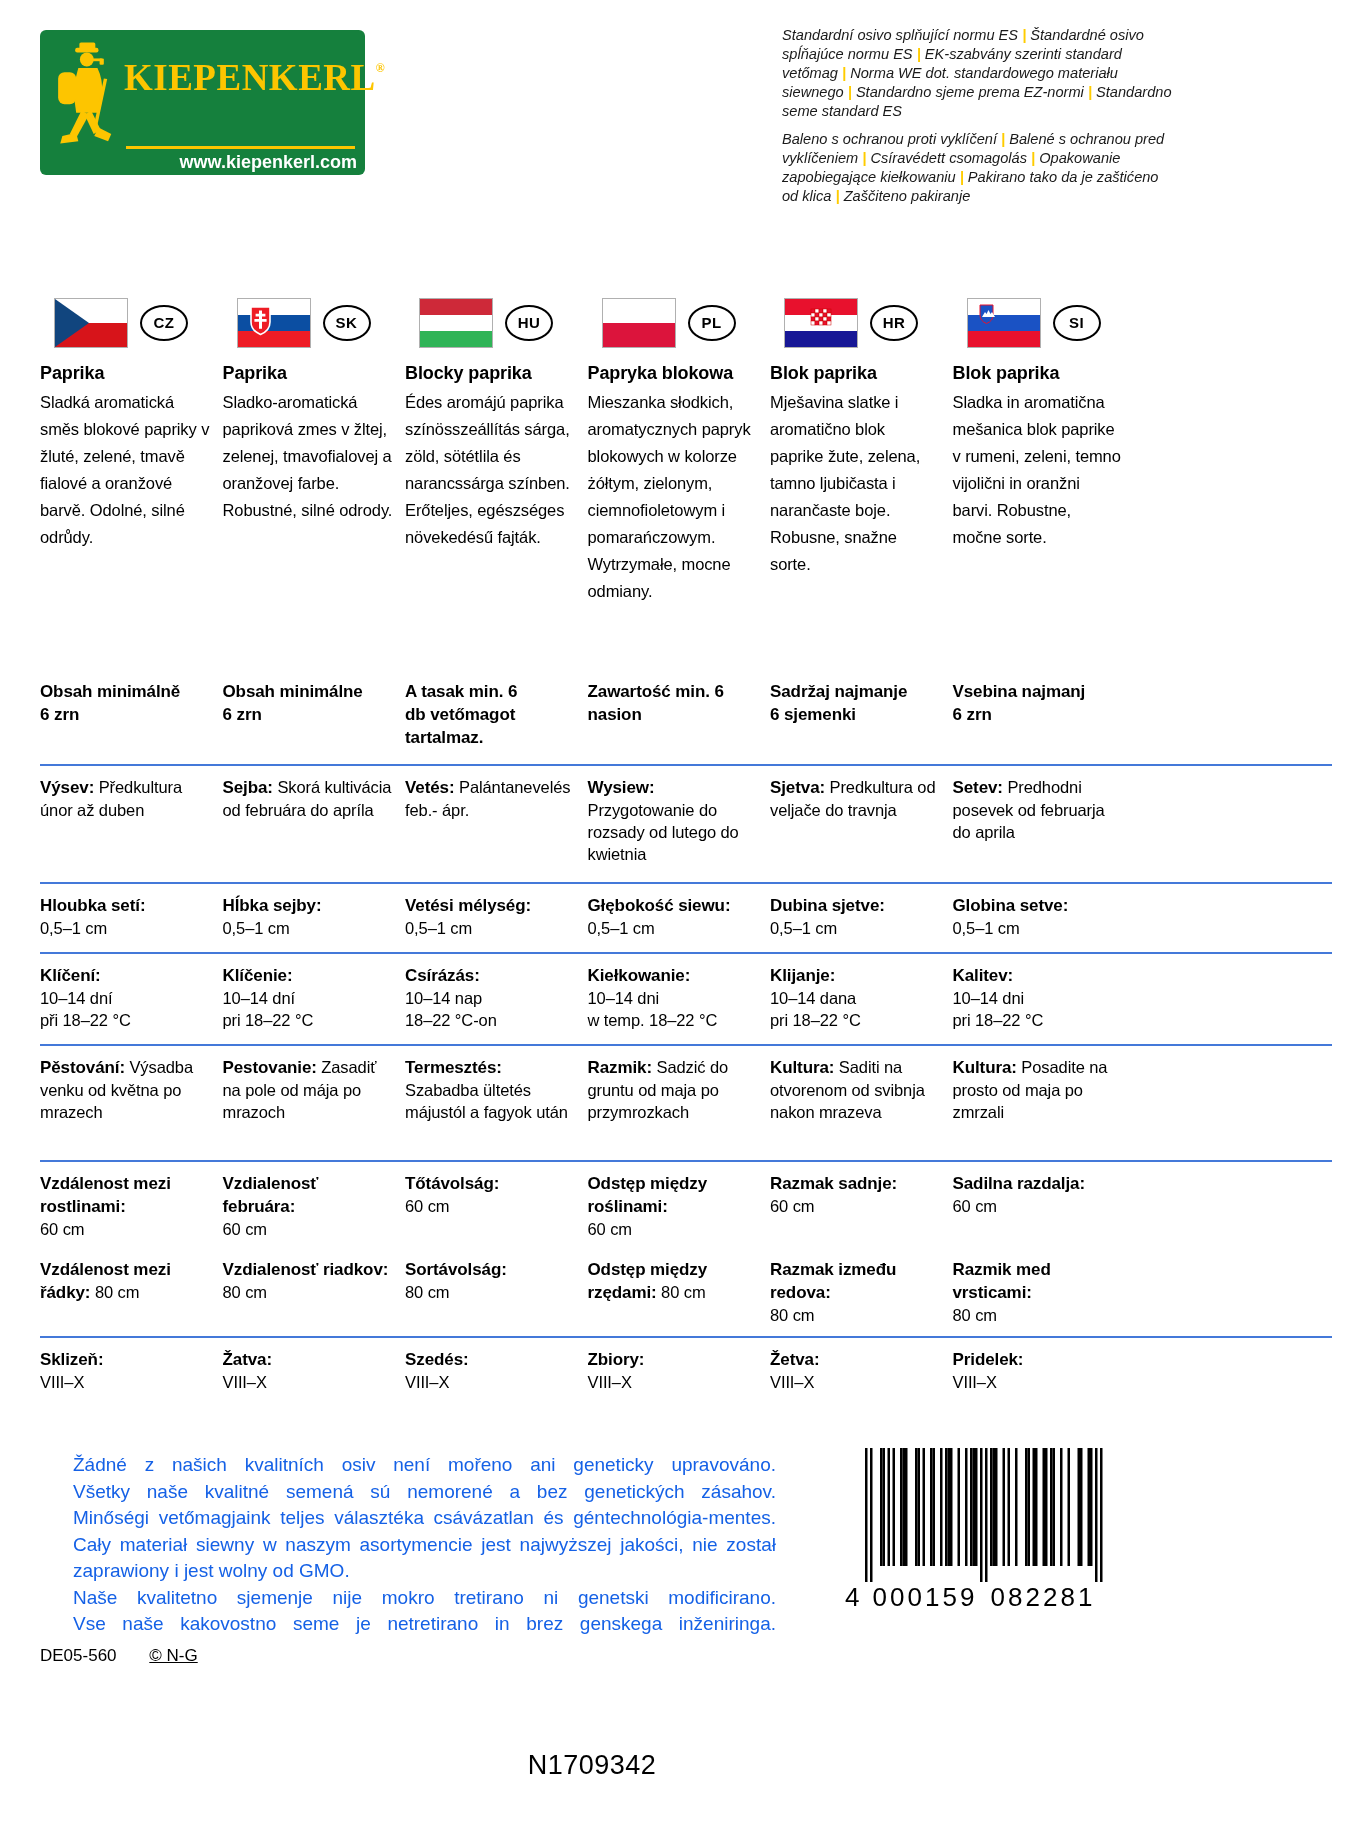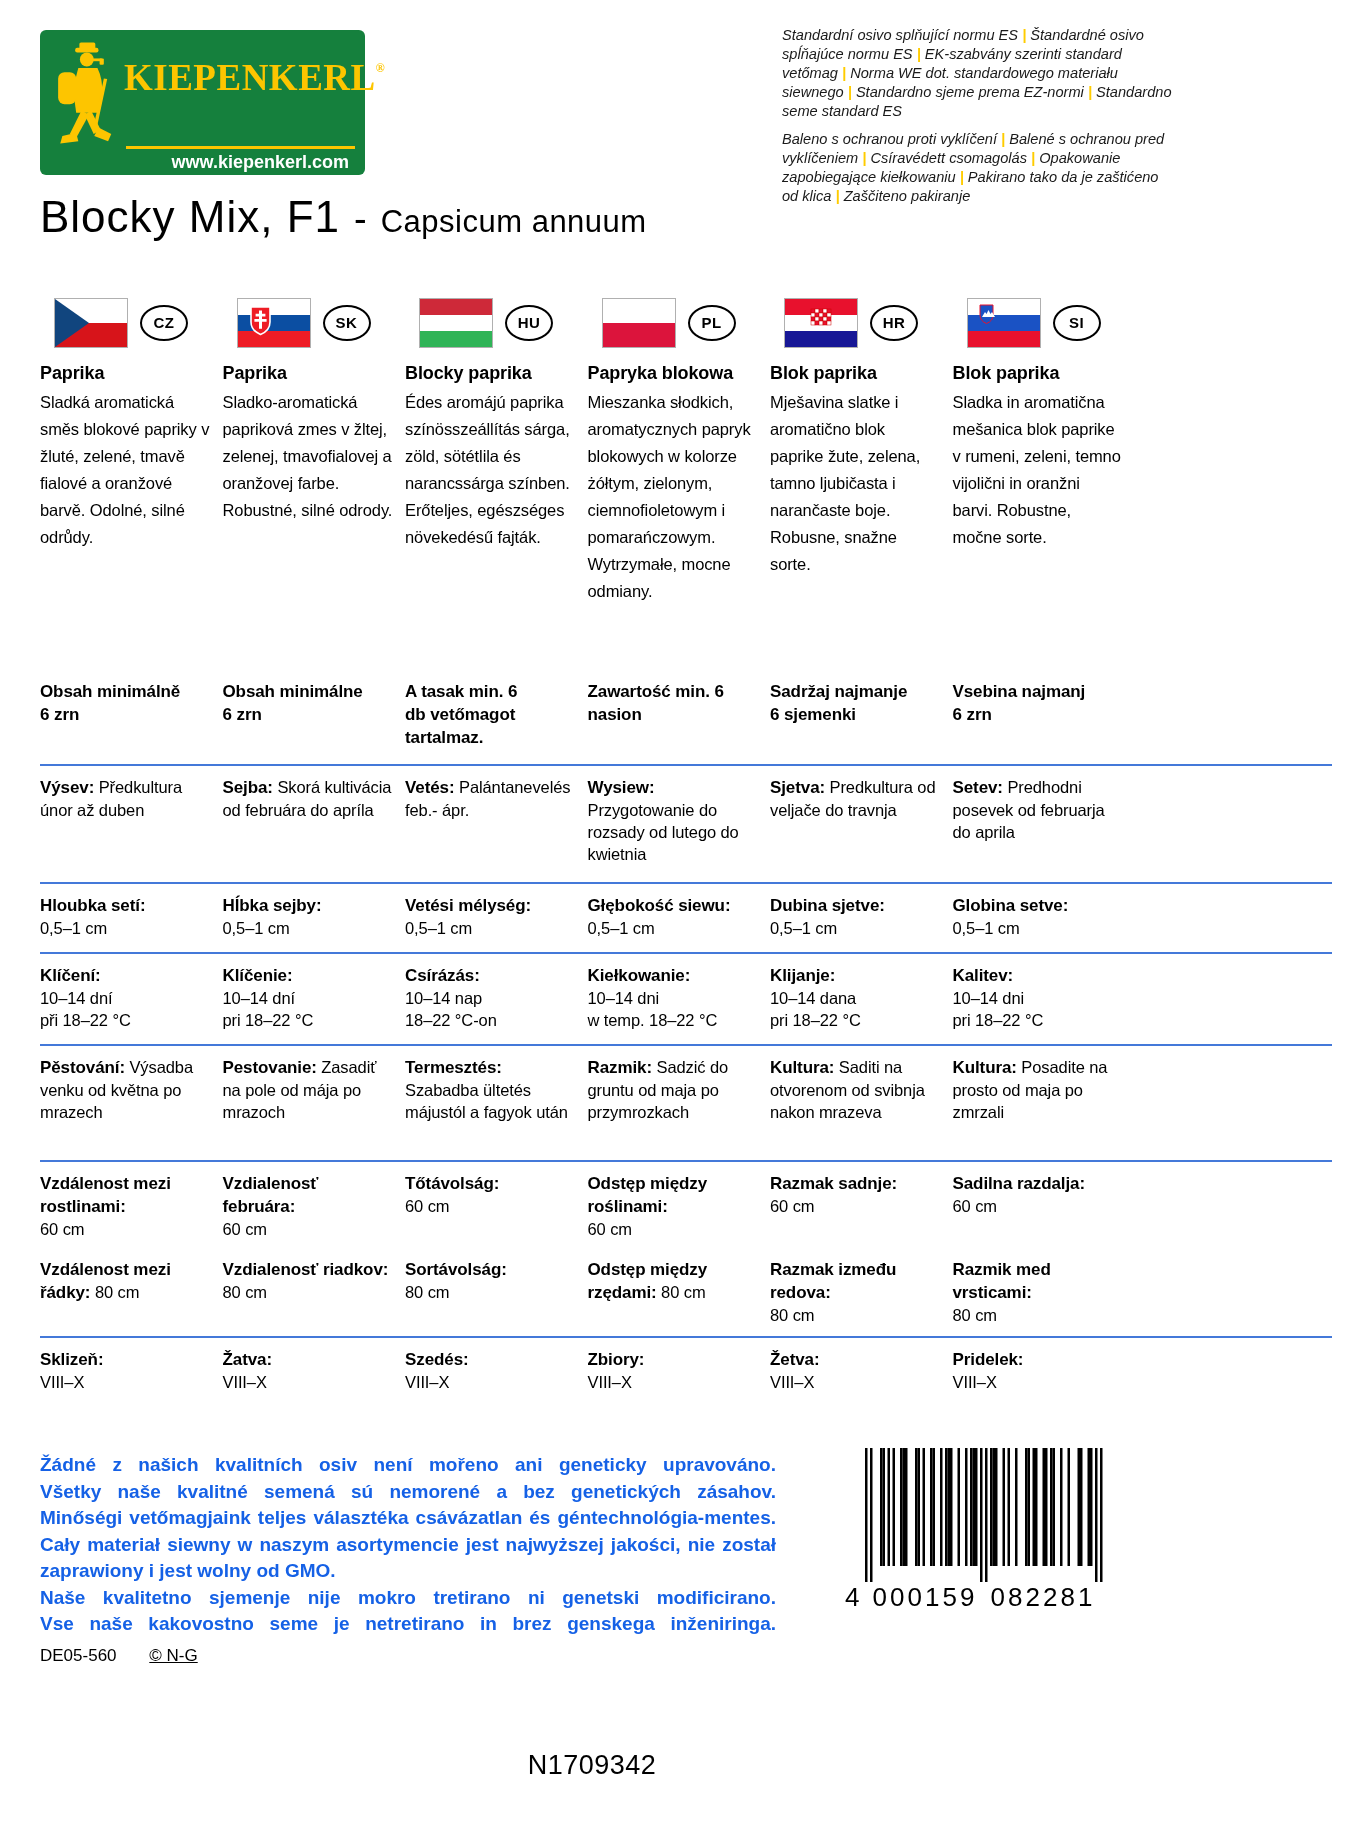--- a/index.html
+++ b/index.html
@@ -6,21 +6,21 @@
   .page{position:relative;width:1367px;height:1830px;background:#ffffff;margin:0 auto;
         font-family:"Liberation Sans","DejaVu Sans",sans-serif;color:#000;overflow:hidden;}
 
   
   .logo{position:absolute;left:40px;top:30px;width:325px;height:145px;background:#15803d;border-radius:6px;}
   .logo .figure{position:absolute;left:16px;top:10px;width:68px;height:124px;}
   .logo .brand{position:absolute;left:84px;top:26px;font-family:"Liberation Serif","DejaVu Serif",serif;
                font-weight:700;font-size:37px;color:#fdc500;letter-spacing:.5px;white-space:nowrap;}
   .logo .brand sup{font-size:12px;vertical-align:18px;}
   .logo .rule-y{position:absolute;left:86px;right:10px;top:116px;height:3px;background:#fdc500;}
-  .logo .site{position:absolute;left:86px;right:16px;top:122px;color:#fff;font-weight:700;font-size:18px;text-align:right;}
+  .logo .site{position:absolute;left:86px;right:8px;top:122px;color:#fff;font-weight:700;font-size:18px;text-align:right;}
 
   
   .stdnotes{position:absolute;left:782px;top:26px;width:396px;font-style:italic;font-size:14.6px;
             line-height:19px;color:#1a1a1a;}
   .stdnotes p{margin:0 0 9px 0;}
   .stdnotes .sep{color:#ffcc00;font-weight:700;}
 
   
   .title{position:absolute;left:40px;top:192px;display:flex;align-items:baseline;gap:14px;font-weight:300;}
   .title .main{font-size:44px;letter-spacing:1px;}
@@ -47,21 +47,21 @@
   .colname{font-weight:700;font-size:18px;margin:0 0 5px 0;}
   .coldesc{font-size:16.5px;line-height:27px;}
   .flagcell{display:flex;align-items:center;gap:12px;}
   .flag{width:72px;height:48px;border:1px solid #b0b0b0;box-sizing:content-box;}
   .flag svg{display:block;width:100%;height:100%;}
   .badge{display:inline-flex;align-items:center;justify-content:center;min-width:38px;height:32px;
          border:2.5px solid #000;border-radius:50%;font-weight:700;font-size:15px;letter-spacing:.5px;padding:0 3px;}
 
   
   .gmo{position:absolute;left:40px;top:1452px;width:736px;}
-  .gmo-line{font-size:19px;font-weight:700;color:#1561e6;line-height:26.5px;text-align:justify;}
+  .gmo-line{font-size:19px;font-weight:400;color:#1561e6;line-height:26.5px;text-align:justify;margin-left:33px;}
   .gmo-line.force{text-align-last:justify;}
   .barcode{position:absolute;left:843px;top:1448px;}
   .codes{position:absolute;left:40px;top:1646px;font-size:17px;}
   .codes .copy{margin-left:28px;text-decoration:underline;}
   .refnum{position:absolute;left:0;top:1750px;width:1184px;text-align:center;font-size:27px;letter-spacing:.5px;}
 </style>
 </head>
 <body>
 
 <div class="page">
@@ -86,25 +86,20 @@
     <div class="brand"><span>KIEPENKERL</span><sup>®</sup></div>
     <div class="rule-y"></div>
     <div class="site">www.kiepenkerl.com</div>
   </div>
 
   <div class="stdnotes">
       <p><span>Standardní osivo splňující normu ES</span> <span class="sep">|</span> <span>Štandardné osivo spĺňajúce normu ES</span> <span class="sep">|</span> <span>EK-szabvány szerinti standard vetőmag</span> <span class="sep">|</span> <span>Norma WE dot. standardowego materiału siewnego</span> <span class="sep">|</span> <span>Standardno sjeme prema EZ-normi</span> <span class="sep">|</span> <span>Standardno seme standard ES</span></p>
       <p><span>Baleno s ochranou proti vyklíčení</span> <span class="sep">|</span> <span>Balené s ochranou pred vyklíčeniem</span> <span class="sep">|</span> <span>Csíravédett csomagolás</span> <span class="sep">|</span> <span>Opakowanie zapobiegające kiełkowaniu</span> <span class="sep">|</span> <span>Pakirano tako da je zaštićeno od klica</span> <span class="sep">|</span> <span>Zaščiteno pakiranje</span></p>
     </div>
 
-  <div class="title">
-    <span class="main">Blocky Mix, F1</span>
-    <span class="dash">-</span>
-    <span class="latin">Capsicum annuum</span>
-  </div>
 
   <div class="table">
     <div class="band band-flags">
         <div class="cell flagcell">
           <span class="flag">
             <svg viewBox="0 0 72 48">
               <rect width="72" height="24" fill="#fff"></rect>
               <rect y="24" width="72" height="24" fill="#d7141a"></rect>
               <path d="M0 0 L34 24 L0 48 Z" fill="#11457e"></path>
             </svg>

